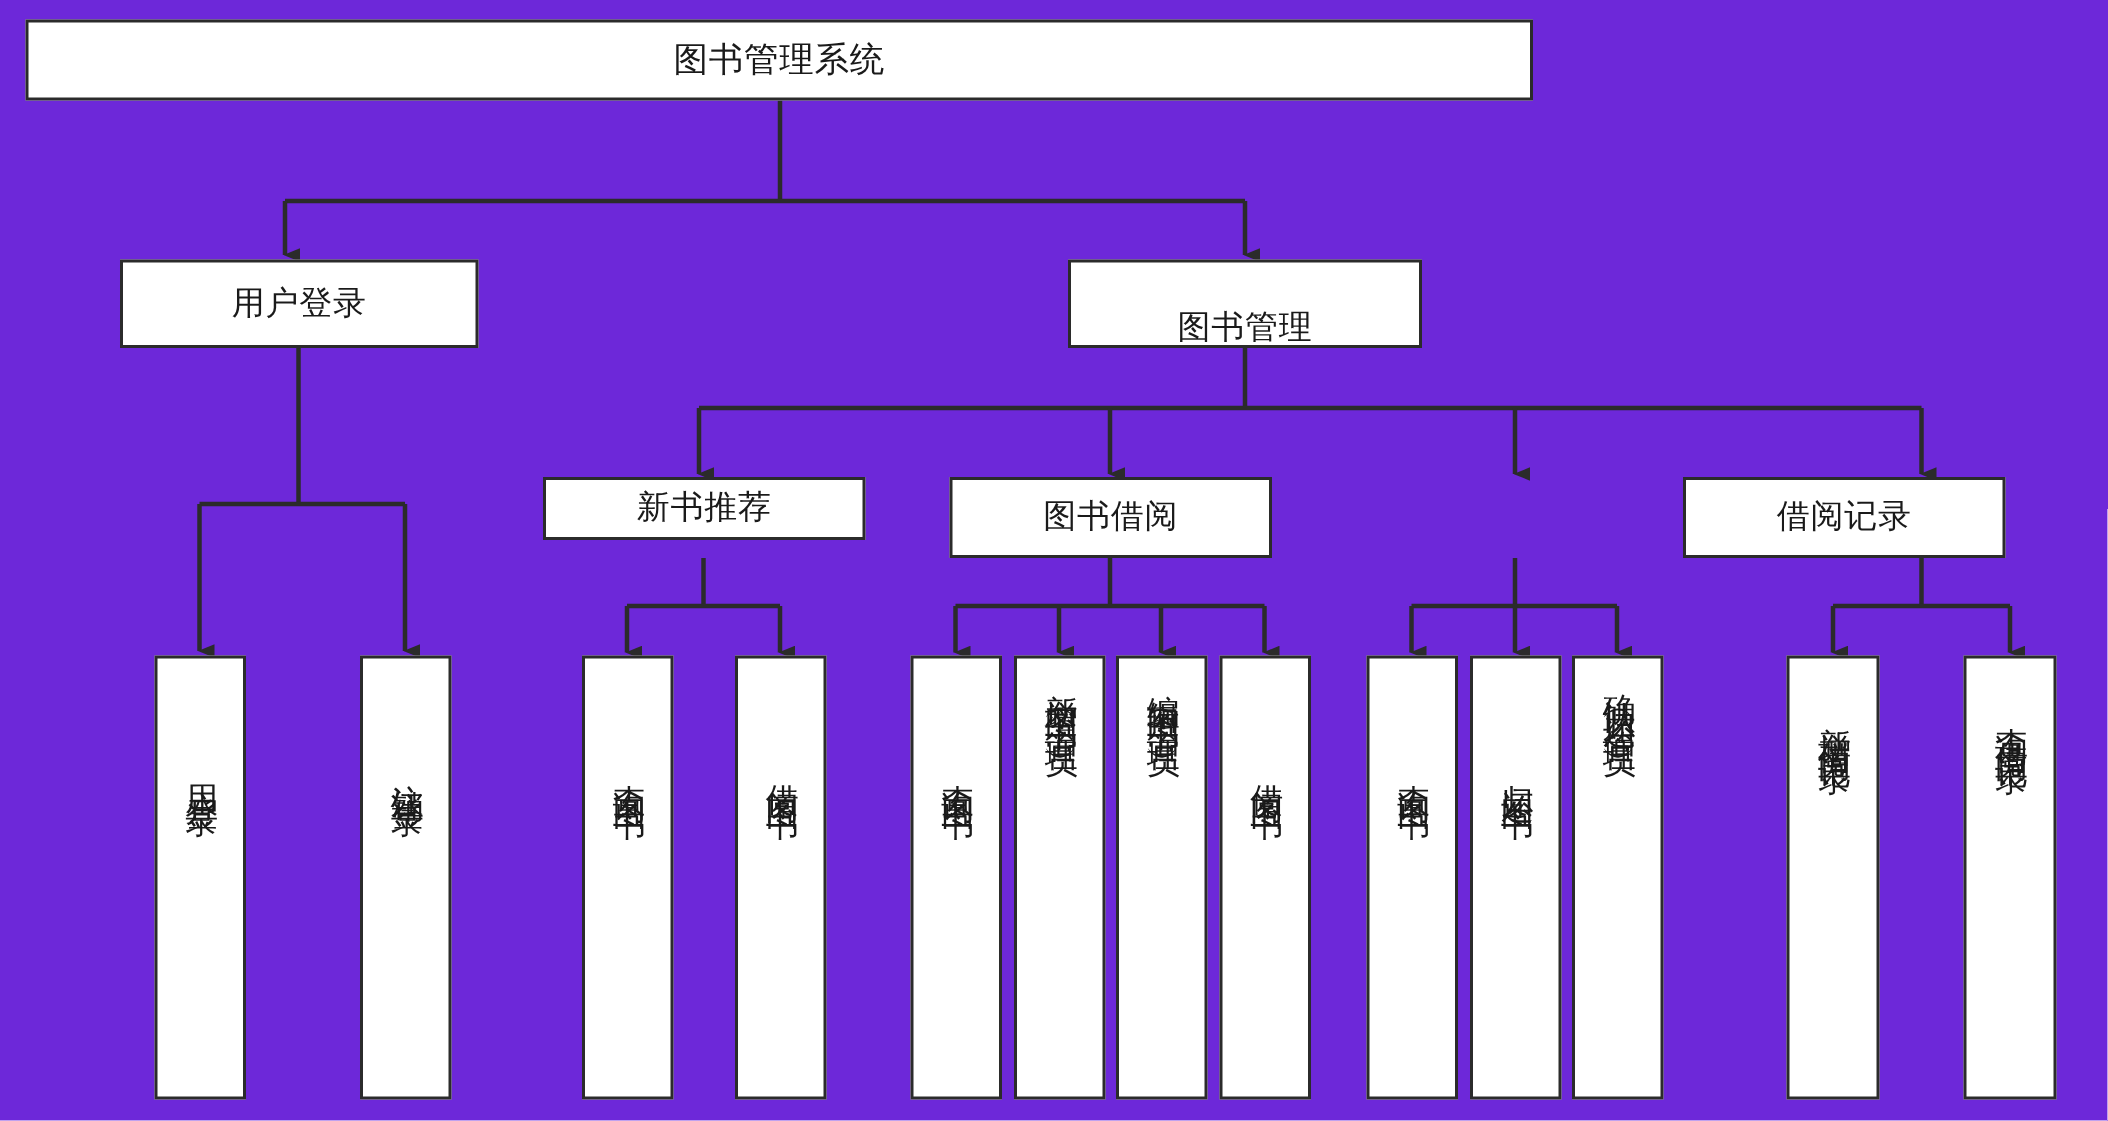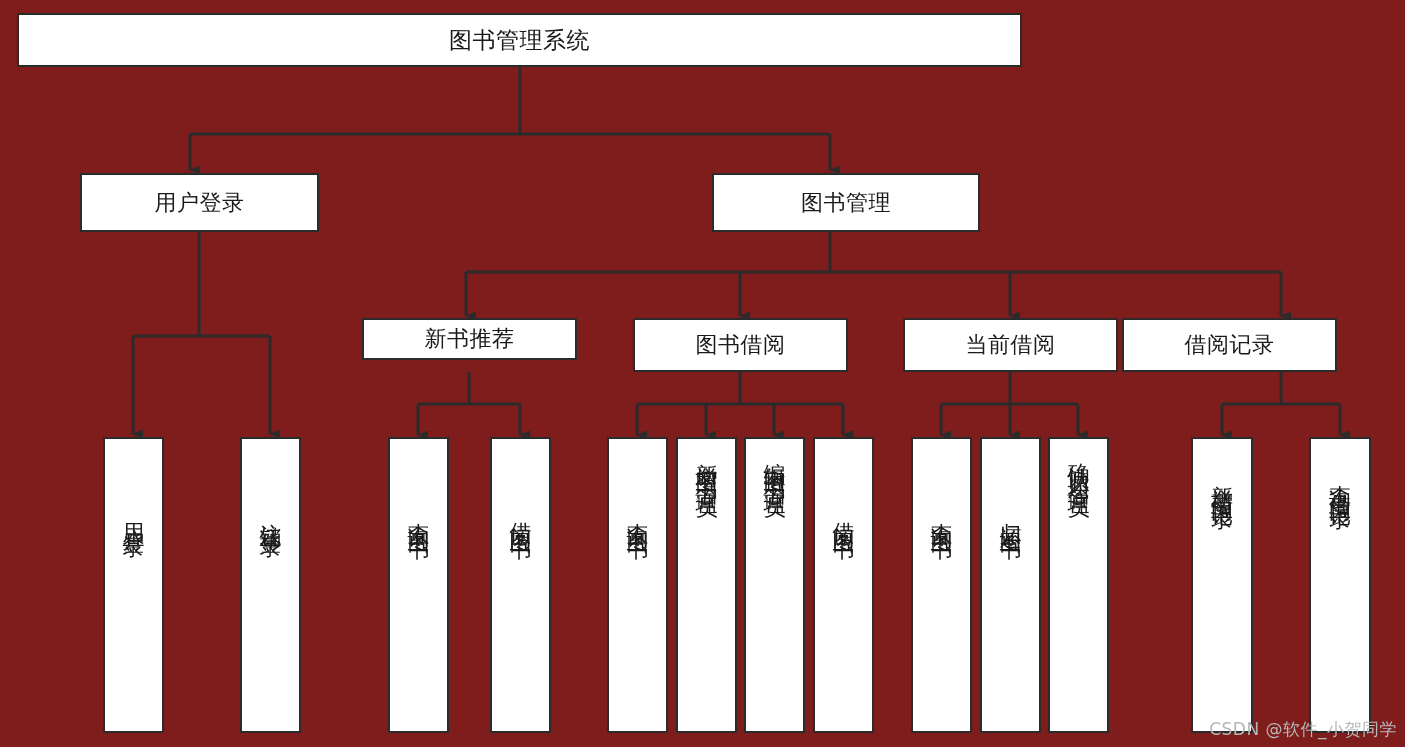--- a/index.html
+++ b/index.html
@@ -7,21 +7,21 @@
     padding: 0;
     background: #ffffff;
   }
   body {
     font-family: "DejaVu Sans", "Liberation Sans", sans-serif;
   }
   #canvas {
     position: relative;
     width: 1405px;
     height: 747px;
-    background: #7f1d1d;
+    background: #6d28d9;
     overflow: hidden;
   }
   svg.wires {
     position: absolute;
     left: 0;
     top: 0;
     width: 1405px;
     height: 747px;
     pointer-events: none;
   }
@@ -128,32 +128,29 @@
     </g>
   </svg>
 
   <div class="node h root" style="left:17px; top:13px; width:1005px; height:54px;">
     <span class="label">图书管理系统</span>
   </div>
 
   <div class="node h" style="left:80px; top:173px; width:239px; height:59px;">
     <span class="label">用户登录</span>
   </div>
-  <div class="node h" style="left:712px; top:173px; width:268px; height:59px;">
+  <div class="node h" style="left:712px; top:173px; width:236px; height:59px;align-items:flex-end;">
     <span class="label">图书管理</span>
   </div>
 
   <div class="node h" style="left:362px; top:318px; width:215px; height:42px;">
     <span class="label">新书推荐</span>
   </div>
   <div class="node h" style="left:633px; top:318px; width:215px; height:54px;">
     <span class="label">图书借阅</span>
-  </div>
-  <div class="node h" style="left:903px; top:318px; width:215px; height:54px;">
-    <span class="label">当前借阅</span>
   </div>
   <div class="node h" style="left:1122px; top:318px; width:215px; height:54px;">
     <span class="label">借阅记录</span>
   </div>
 
   <div class="node v" style="left:103px; top:437px; width:61px; height:296px; padding-top:66px;">
     <span class="label">用户登录</span>
   </div>
   <div class="node v" style="left:240px; top:437px; width:61px; height:296px; padding-top:66px;">
     <span class="label">注销登录</span>
@@ -189,15 +186,14 @@
     <span class="label">确认归还（管理员）</span>
   </div>
 
   <div class="node v" style="left:1191px; top:437px; width:62px; height:296px; padding-top:28px;">
     <span class="label">新增借阅记录</span>
   </div>
   <div class="node v" style="left:1309px; top:437px; width:62px; height:296px; padding-top:28px;">
     <span class="label">查询借阅记录</span>
   </div>
 
-  <div class="watermark">CSDN @软件_小贺同学</div>
 
 </div>
 
 </body></html>

